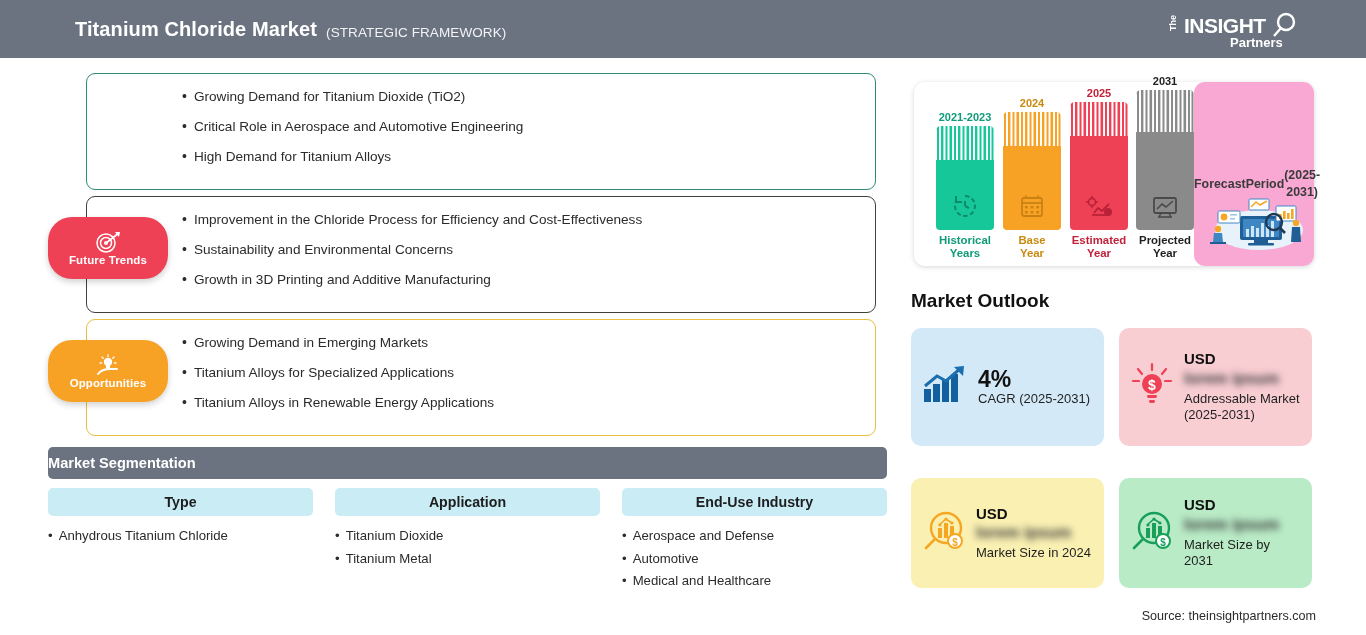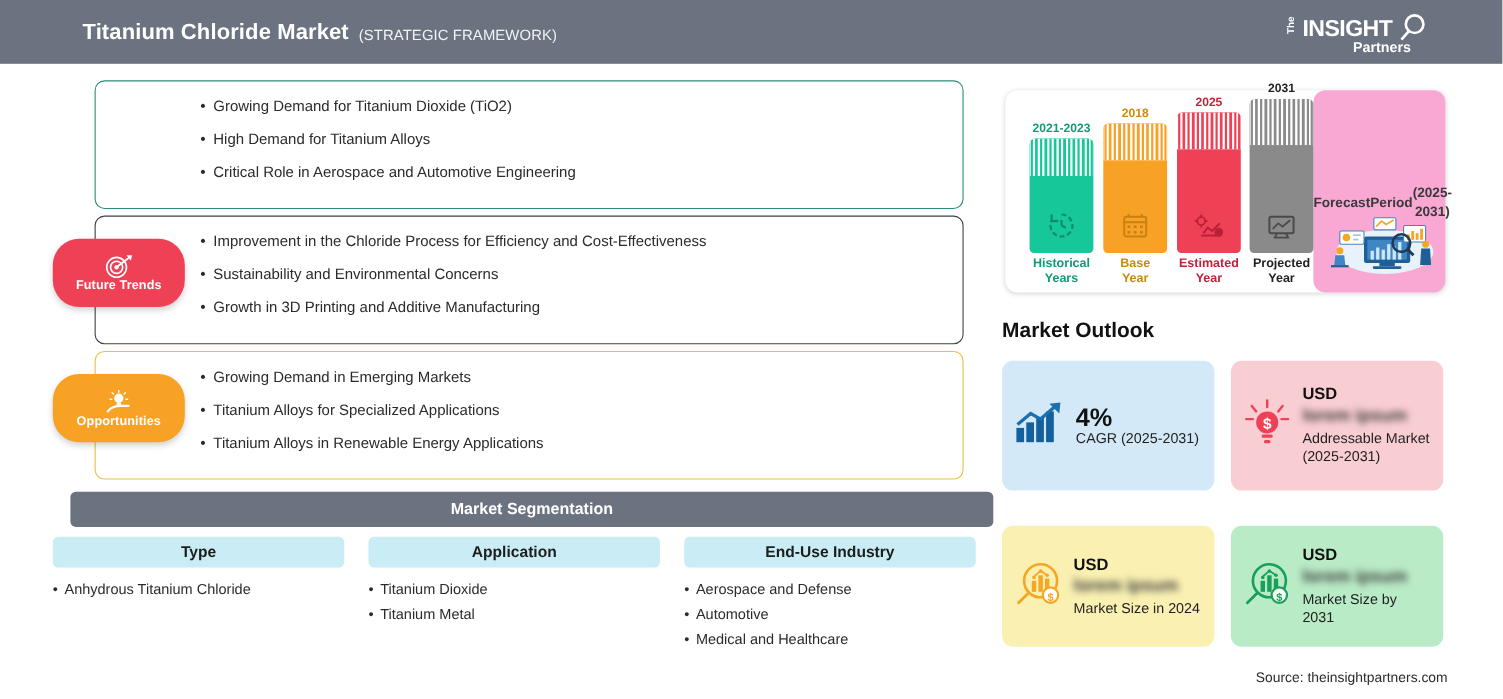--- a/index.html
+++ b/index.html
@@ -55,23 +55,23 @@
     z-index:5;
   }
   .badge.b1 { top:36px;  background:#16c79a; }
   .badge.b2 { top:159px; background:#ef4155; }
   .badge.b3 { top:282px; background:#f7a125; }
   .badge-label { font-size:11.5px; font-weight:bold; margin-top:1px; letter-spacing:.1px; }
   .badge-icon { height:22px; display:flex; align-items:flex-end; }
 
   
   .seg-header {
-    position:absolute; left:64px; top:389px; width:839px; height:32px;
+    position:absolute; left:48px; top:389px; width:839px; height:32px;
     background:#6b7280; border-radius:5px; color:#fff;
-    display:flex; align-items:center; justify-content:center;
+    display:flex; align-items:center; justify-content:flex-start;
     font-size:14.6px; font-weight:bold;
   }
   .seg-cols { position:absolute; left:48px; top:430px; width:839px; }
   .seg-col { position:absolute; width:265px; }
   .seg-col.c0 { left:0px; }
   .seg-col.c1 { left:287px; }
   .seg-col.c2 { left:574px; }
   .seg-col-head {
     height:28px; background:#c9ecf5; border-radius:5px;
     display:flex; align-items:center; justify-content:center;
@@ -171,22 +171,22 @@
         <text x="62" y="38" fill="#ffffff" font-family="Liberation Sans, sans-serif" font-size="13" font-weight="bold">Partners</text>
       </svg>
     </div>
   </div>
 
   <div class="left">
 
     <div class="panel p1">
       <div class="bullets">
         <div class="bullet"><span class="dot">•</span><span>Growing Demand for Titanium Dioxide (TiO2)</span></div>
+        <div class="bullet"><span class="dot">•</span><span>Critical Role in Aerospace and Automotive Engineering</span></div>
         <div class="bullet"><span class="dot">•</span><span>High Demand for Titanium Alloys</span></div>
-        <div class="bullet"><span class="dot">•</span><span>Critical Role in Aerospace and Automotive Engineering</span></div>
       </div>
     </div>
 
     <div class="panel p2">
       <div class="bullets">
         <div class="bullet"><span class="dot">•</span><span>Improvement in the Chloride Process for Efficiency and Cost-Effectiveness</span></div>
         <div class="bullet"><span class="dot">•</span><span>Sustainability and Environmental Concerns</span></div>
         <div class="bullet"><span class="dot">•</span><span>Growth in 3D Printing and Additive Manufacturing</span></div>
       </div>
     </div>
@@ -298,21 +298,21 @@
               </svg>
             </span>
           </div>
           <div class="bar-caption" style="color:#0f9b79">
             <div>Historical</div>
             <div>Years</div>
           </div>
         </div>
 
         <div class="barwrap w1">
-          <div class="bar-year" style="color:#c98a10">2018</div>
+          <div class="bar-year" style="color:#c98a10">2024</div>
           <div class="bar" style="height:118px;background:#f7a125">
             <svg class="stripes" height="34" width="58">
               <rect width="58" height="34" fill="#ffffff"></rect>
               <g fill="#f7a125">
                 <rect x="1" y="0" width="2" height="34"></rect>
                   <rect x="5" y="0" width="2.4" height="34"></rect>
                 <rect x="9.5" y="0" width="2" height="34"></rect>
                   <rect x="13.5" y="0" width="2.6" height="34"></rect>
                 <rect x="18" y="0" width="2" height="34"></rect>
                   <rect x="22" y="0" width="2.4" height="34"></rect>

